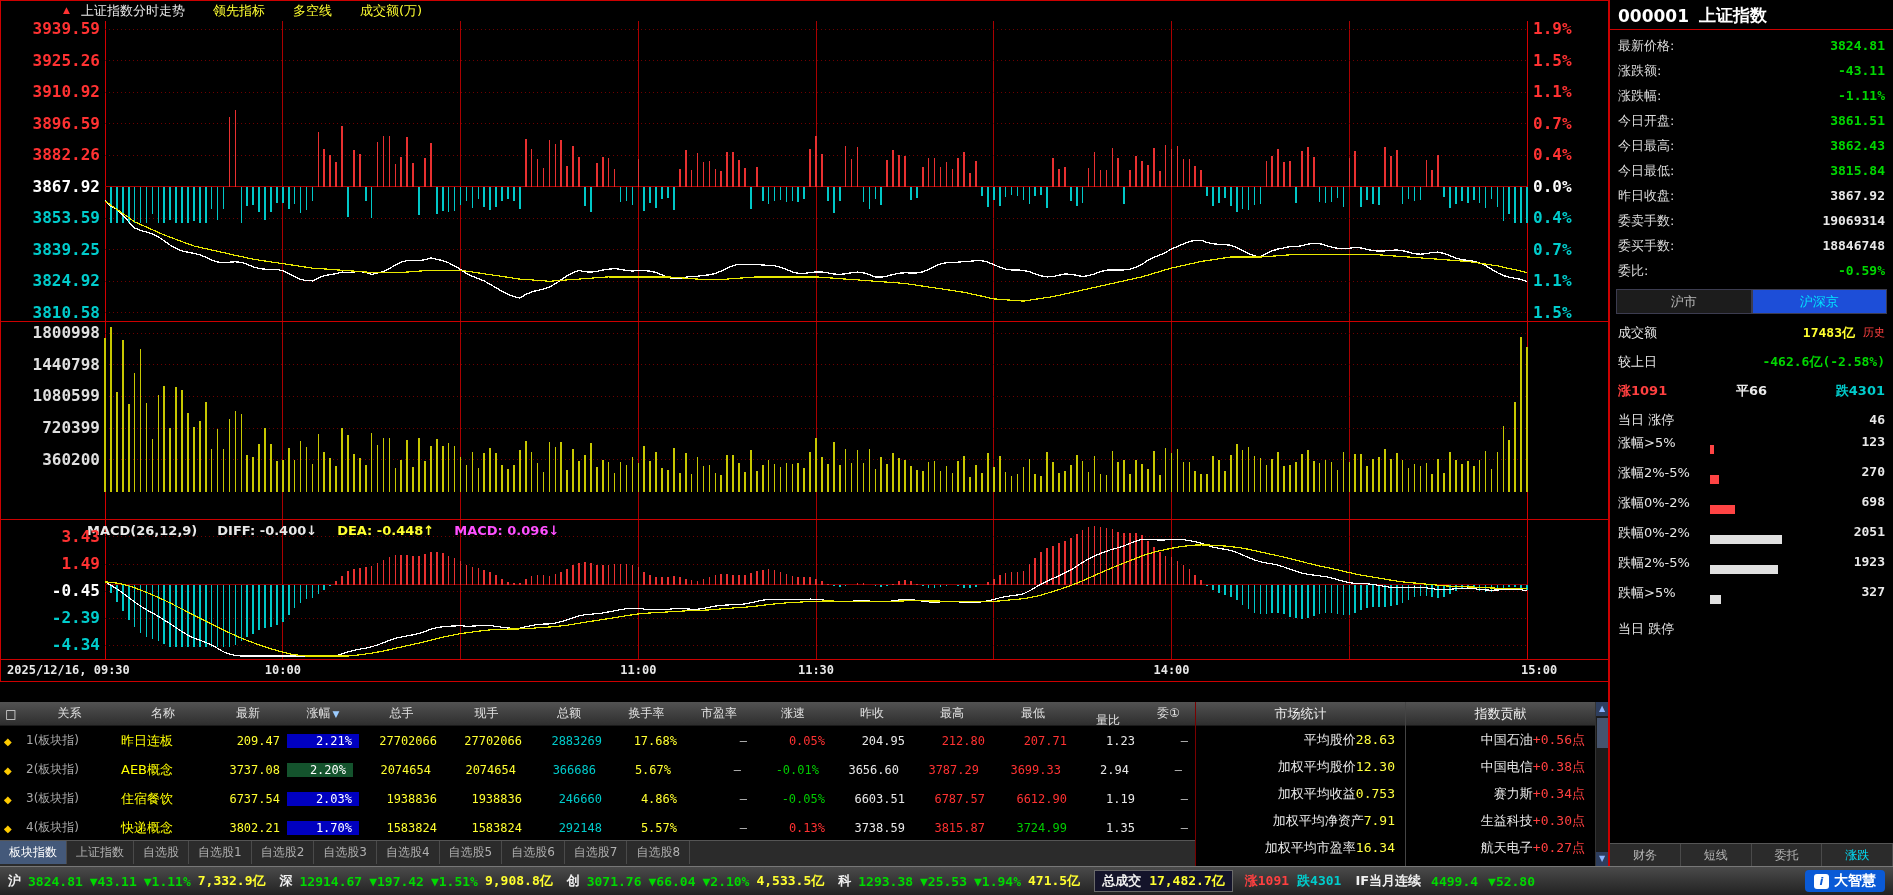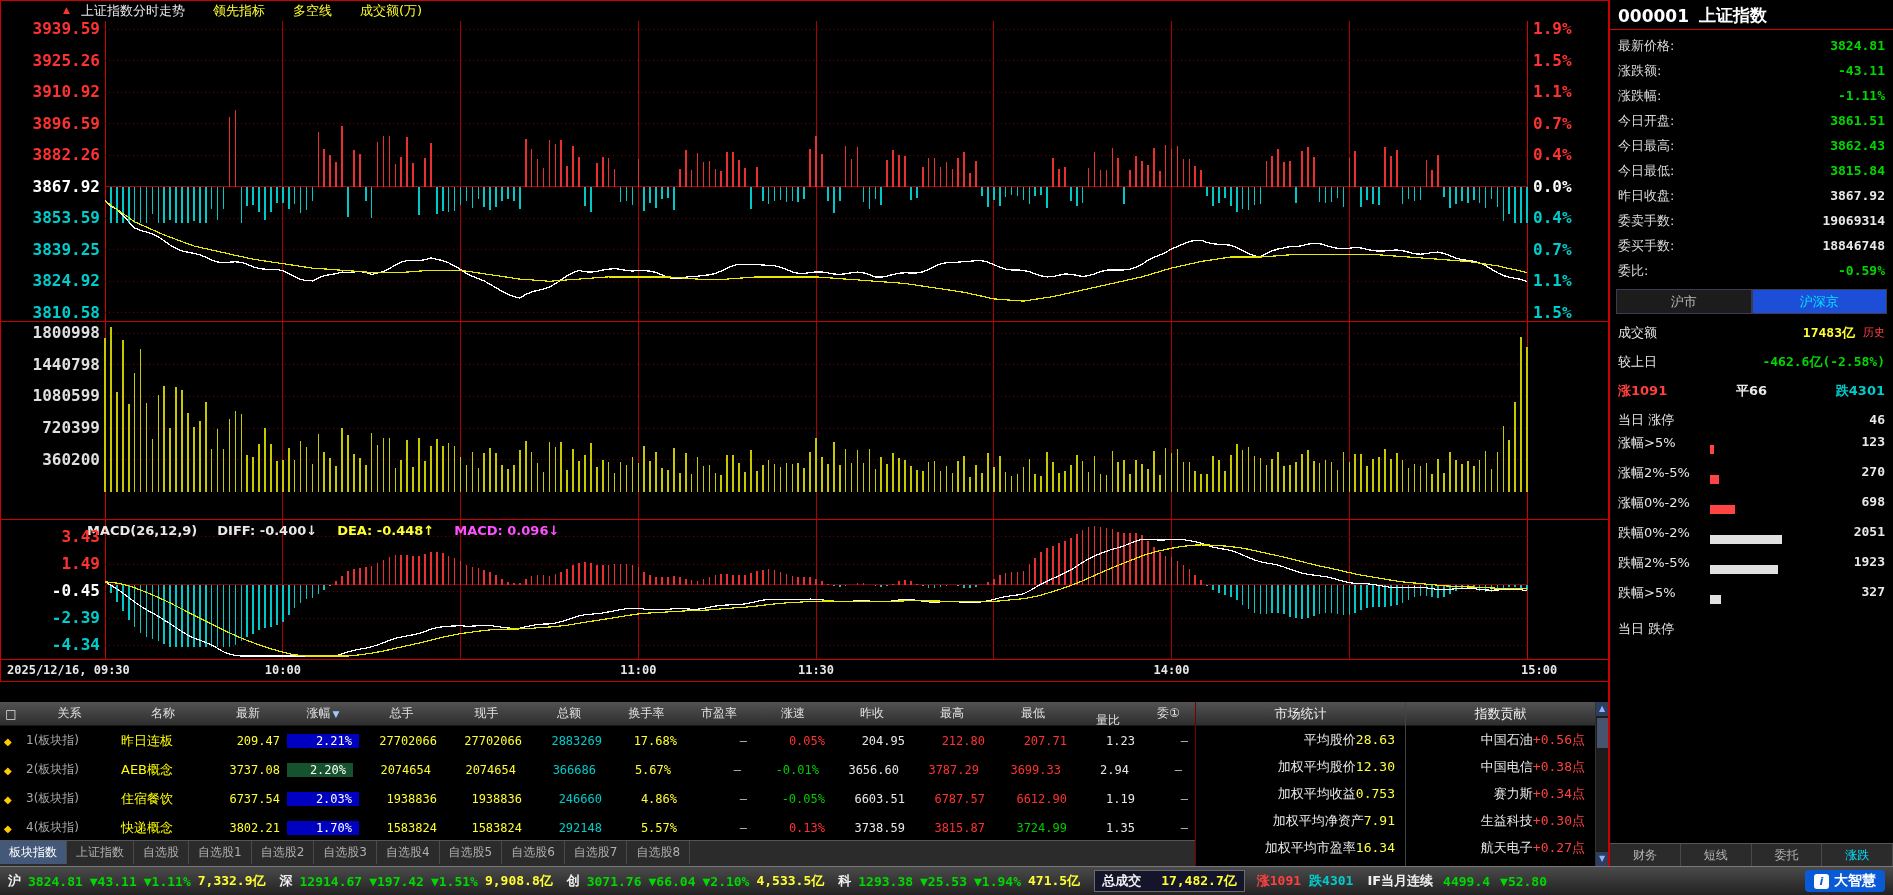--- a/index.html
+++ b/index.html
@@ -87,21 +87,21 @@
 .rt-item{flex:1;text-align:center;line-height:22px;font-size:12px;color:#b8b8b8;border-right:1px solid #4a4a4a;cursor:pointer}
 .rt-item.active{color:#00e5ff}
 
 
 .status-bar{position:absolute;left:0;top:866px;width:1893px;height:29px;background:linear-gradient(#4a4a4a,#222);
  border-top:1px solid #777;display:flex;align-items:center;padding:0 8px;font-size:13px;font-weight:bold;white-space:nowrap;overflow:hidden}
 .sb-g{display:flex;gap:7px;margin-right:14px;align-items:center}
 .sb-tag{color:#f0f0f0}
 .sb-green{color:#00d800}
 .sb-amt{color:#ffff30}
-.sb-total{display:flex;gap:20px;border:1px solid #6a6a6a;background:#14142a;padding:1px 7px;margin-right:12px;align-items:center}
+.sb-total{display:flex;gap:8px;border:1px solid #6a6a6a;background:#14142a;padding:1px 7px;margin-right:12px;align-items:center}
 .sb-adv{color:#ff4040;margin-right:8px}
 .sb-dec{color:#00cccc;margin-right:14px}
 .sb-fut{display:flex;gap:10px;margin-right:10px;align-items:center}
 .logo{margin-left:auto;display:flex;align-items:center;gap:5px;background:#0a5ad6;border-radius:4px;padding:2px 9px;color:#fff;font-size:14px;font-weight:bold}
 .logo-i{width:15px;height:15px;border-radius:3px;background:#fff;color:#0a5ad6;font-size:11px;line-height:15px;text-align:center;font-weight:bold;font-style:italic}
 </style>
 </head>
 <body>
 
 <div class="app">

